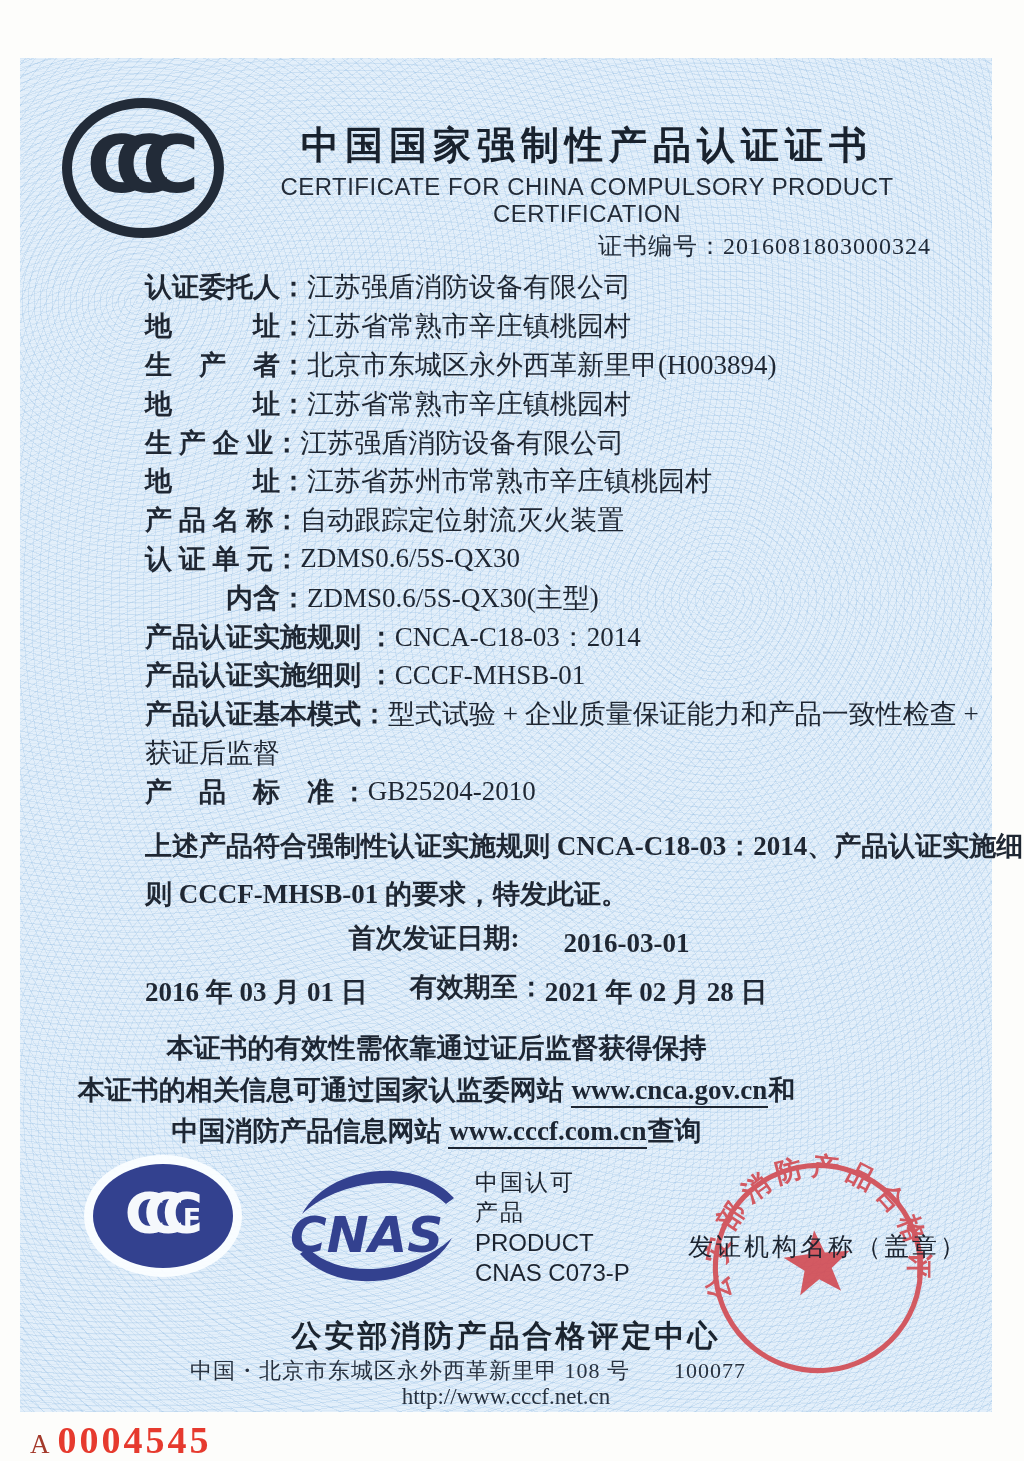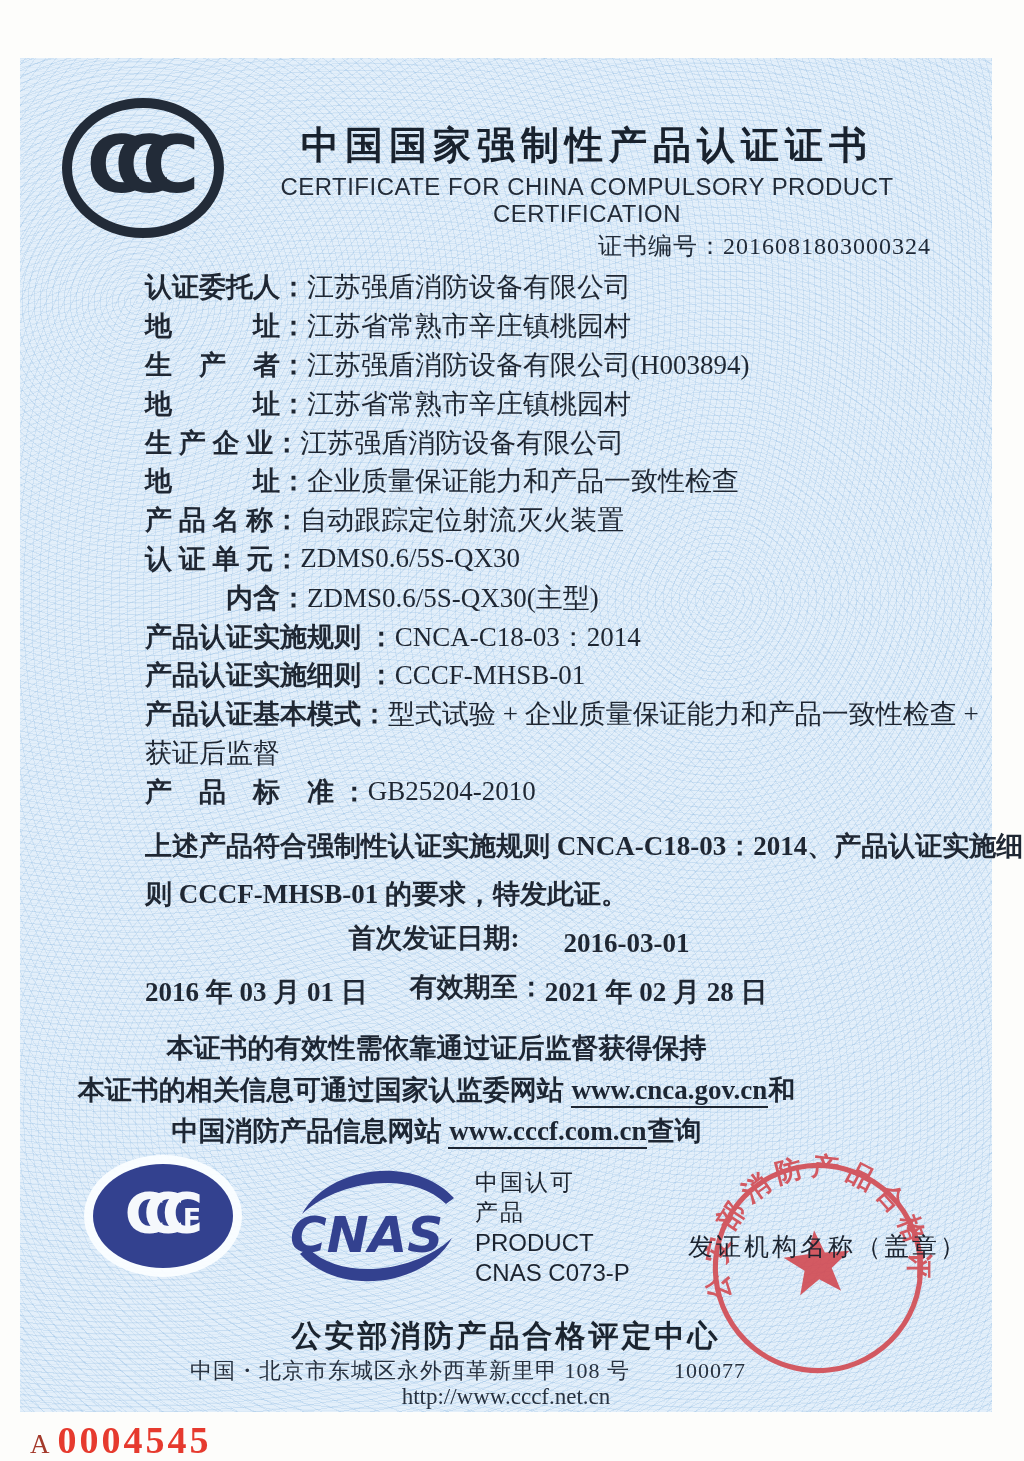--- a/index.html
+++ b/index.html
@@ -125,33 +125,33 @@
   <div class="row">
     <span class="lbl">认证委托人：</span>
     <span class="val">江苏强盾消防设备有限公司</span>
   </div>
   <div class="row">
     <span class="lbl">地　　　址：</span>
     <span class="val">江苏省常熟市辛庄镇桃园村</span>
   </div>
   <div class="row">
     <span class="lbl">生　产　者：</span>
-    <span class="val">江苏强盾消防设备有限公司(H003894)</span>
+    <span class="val">北京市东城区永外西革新里甲(H003894)</span>
   </div>
   <div class="row">
     <span class="lbl">地　　　址：</span>
     <span class="val">江苏省常熟市辛庄镇桃园村</span>
   </div>
   <div class="row">
     <span class="lbl">生 产 企 业：</span>
     <span class="val">江苏强盾消防设备有限公司</span>
   </div>
   <div class="row">
     <span class="lbl">地　　　址：</span>
-    <span class="val">企业质量保证能力和产品一致性检查</span>
+    <span class="val">江苏省苏州市常熟市辛庄镇桃园村</span>
   </div>
   <div class="row">
     <span class="lbl">产 品 名 称：</span>
     <span class="val">自动跟踪定位射流灭火装置</span>
   </div>
   <div class="row">
     <span class="lbl">认 证 单 元：</span>
     <span class="val">ZDMS0.6/5S-QX30</span>
   </div>
   <div class="row">

